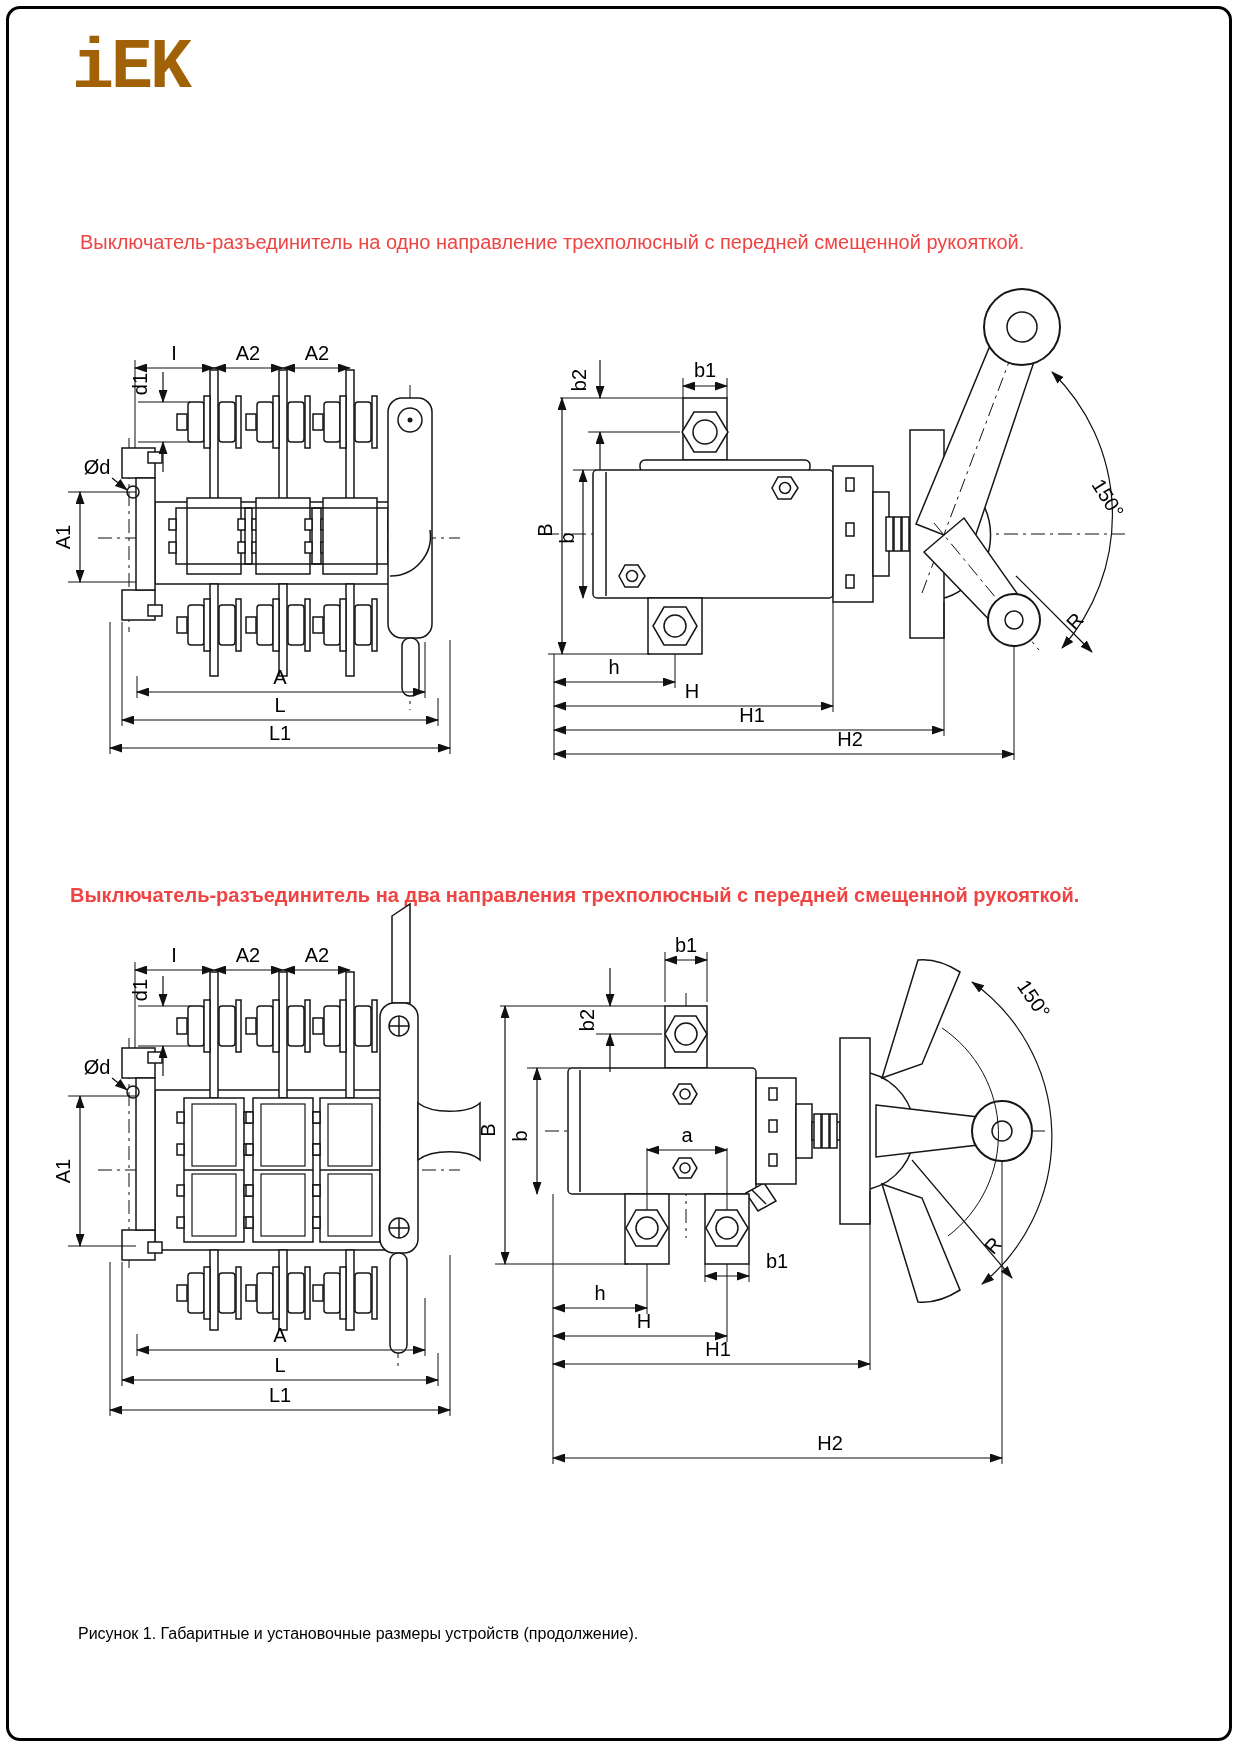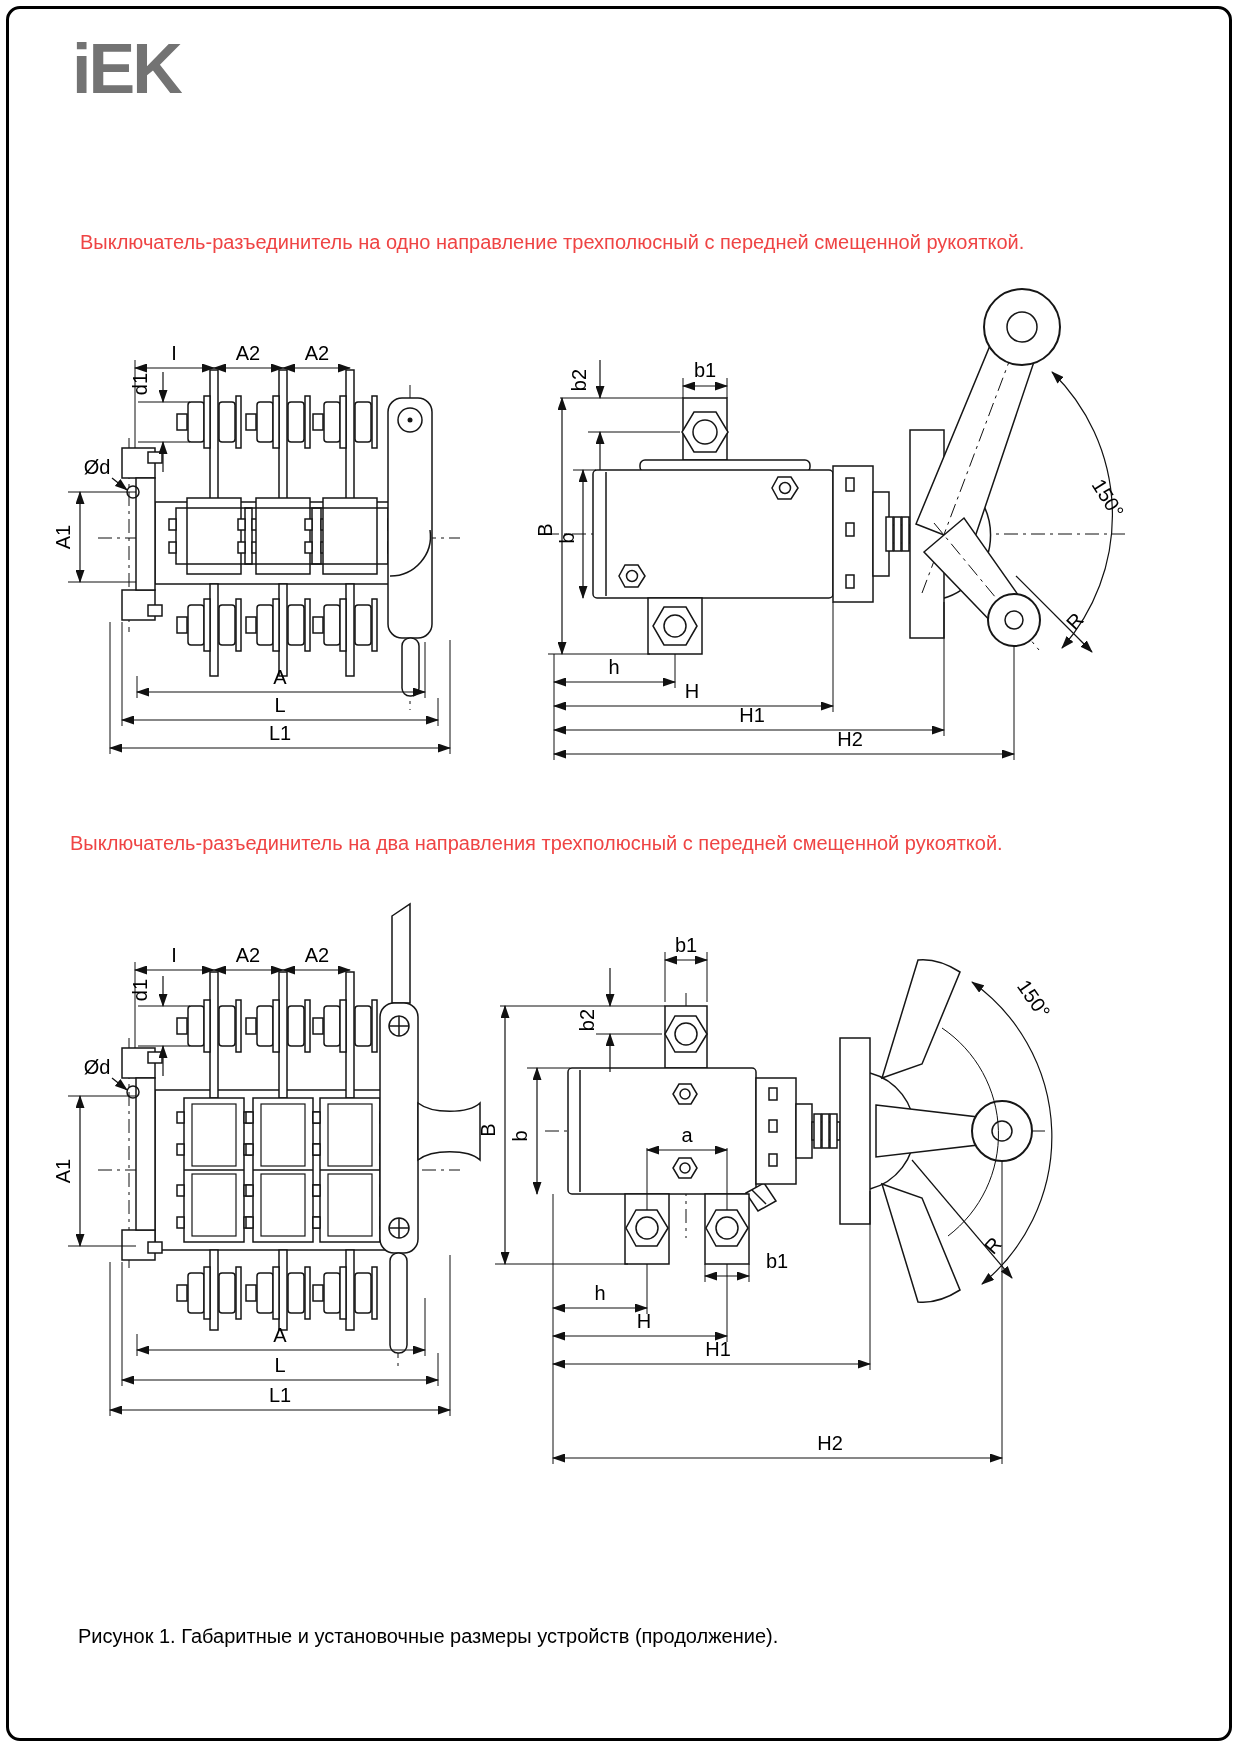--- a/index.html
+++ b/index.html
@@ -1,23 +1,23 @@
 <!DOCTYPE html>
 <html><head>
 <meta charset="utf-8">
 <style>
   html,body{margin:0;padding:0;background:#e8e8e8;}
   .page{position:relative;width:1238px;height:1747px;background:#ffffff;margin:0 auto;
         font-family:"Liberation Sans",sans-serif;color:#111;overflow:hidden;}
   .frame{position:absolute;left:6px;top:6px;right:6px;bottom:6px;border:3px solid #000;border-radius:14px;pointer-events:none;}
-  .logo{position:absolute;left:72px;top:34px;font-size:70px;font-weight:800;letter-spacing:-3px;color:#737373;line-height:1;}
+  .logo{position:absolute;left:72px;top:34px;font-size:70px;font-weight:800;letter-spacing:-3px;color:#a16207;line-height:1;font-family:Liberation Mono, monospace;}
   .title{position:absolute;font-size:20px;color:#ef4444;white-space:nowrap;}
   .t1{left:80px;top:231px;}
-  .t2{left:70px;top:832px;}
-  .caption{position:absolute;left:78px;top:1625px;font-size:20px;color:#000;}
+  .t2{left:70px;top:884px;font-weight:bold;}
+  .caption{position:absolute;left:78px;top:1625px;font-size:16px;color:#000;}
   svg{position:absolute;left:40px;}
   .s1{top:280px;}
   .s2{top:898px;}
   .o2{fill:#fff;stroke:#161616;stroke-width:2;stroke-linejoin:miter;}
   .o1{fill:#fff;stroke:#161616;stroke-width:1.5;}
   .ln{fill:none;stroke:#161616;stroke-width:1.5;}
   .dim{fill:none;stroke:#111;stroke-width:1.2;}
   .ext{fill:none;stroke:#111;stroke-width:1;}
   .cl{fill:none;stroke:#111;stroke-width:1;stroke-dasharray:14 5 3 5;}
   .lbl{font:20px "Liberation Sans",sans-serif;fill:#000;text-anchor:middle;}

